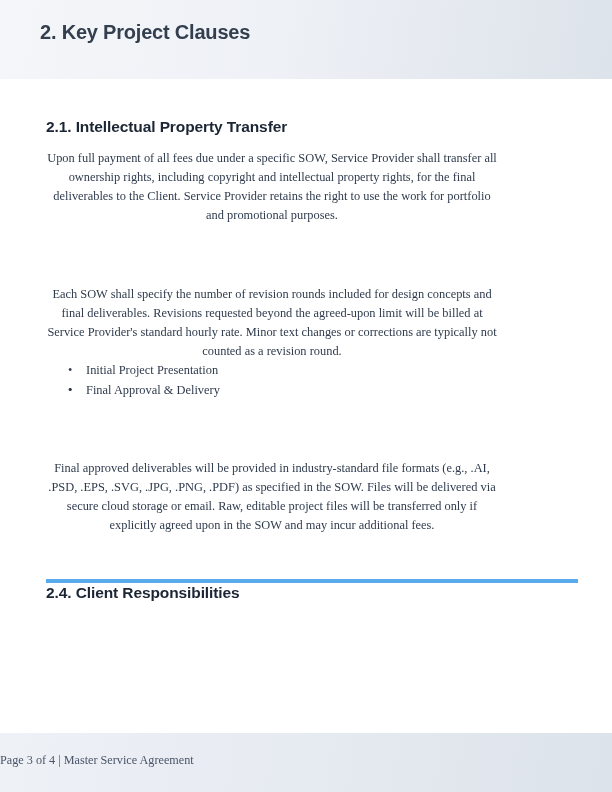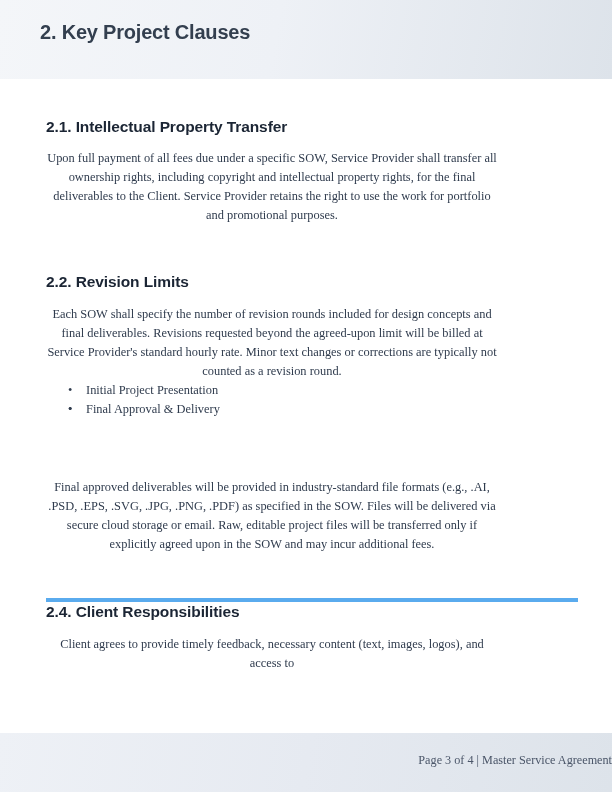--- a/index.html
+++ b/index.html
@@ -126,21 +126,21 @@
     width: 612px;
     height: 59px;
     background: linear-gradient(100deg, #eef1f6 0%, #e6eaf1 50%, #dde3ea 100%);
     z-index: 5;
   }
   .page-footer-text {
     position: absolute;
     left: 0;
     top: 20px;
     width: 612px;
-    text-align: right;
+    text-align: left;
     font-family: "Liberation Serif", serif;
     font-size: 12.2px;
     color: #4a5568;
     margin: 0;
   }
 </style>
 </head>
 <body>
 
 <div class="page">
@@ -150,21 +150,20 @@
   </div>
 
   <div class="content">
 
     <div class="section s1">
       <h2 class="section-heading">2.1. Intellectual Property Transfer</h2>
       <p class="body-text">Upon full payment of all fees due under a specific SOW, Service Provider shall transfer all ownership rights, including copyright and intellectual property rights, for the final deliverables to the Client. Service Provider retains the right to use the work for portfolio and promotional purposes.</p>
     </div>
 
     <div class="section s2">
-      <h2 class="section-heading">2.2. Revision Limits</h2>
       <p class="body-text">Each SOW shall specify the number of revision rounds included for design concepts and final deliverables. Revisions requested beyond the agreed-upon limit will be billed at Service Provider's standard hourly rate. Minor text changes or corrections are typically not counted as a revision round.</p>
       <ul class="bullet-list">
         <li>
           <span class="bullet-dot">•</span>
           <span>Initial Project Presentation</span>
         </li>
         <li>
           <span class="bullet-dot">•</span>
         </li>
         <li>
@@ -177,21 +176,20 @@
     <div class="section s3">
       <p class="body-text">Final approved deliverables will be provided in industry-standard file formats (e.g., .AI, .PSD, .EPS, .SVG, .JPG, .PNG, .PDF) as specified in the SOW. Files will be delivered via secure cloud storage or email. Raw, editable project files will be transferred only if explicitly agreed upon in the SOW and may incur additional fees.</p>
     </div>
 
     <div class="divider-wrap">
       <hr class="rule-blue">
     </div>
 
     <div class="section s4">
       <h2 class="section-heading">2.4. Client Responsibilities</h2>
-      <p class="body-text">Client agrees to provide timely feedback, necessary content (text, images, logos), and access to</p>
     </div>
 
   </div>
 
   <div class="page-footer">
     <p class="page-footer-text">Page 3 of 4 | Master Service Agreement</p>
   </div>
 
 </div>
 

